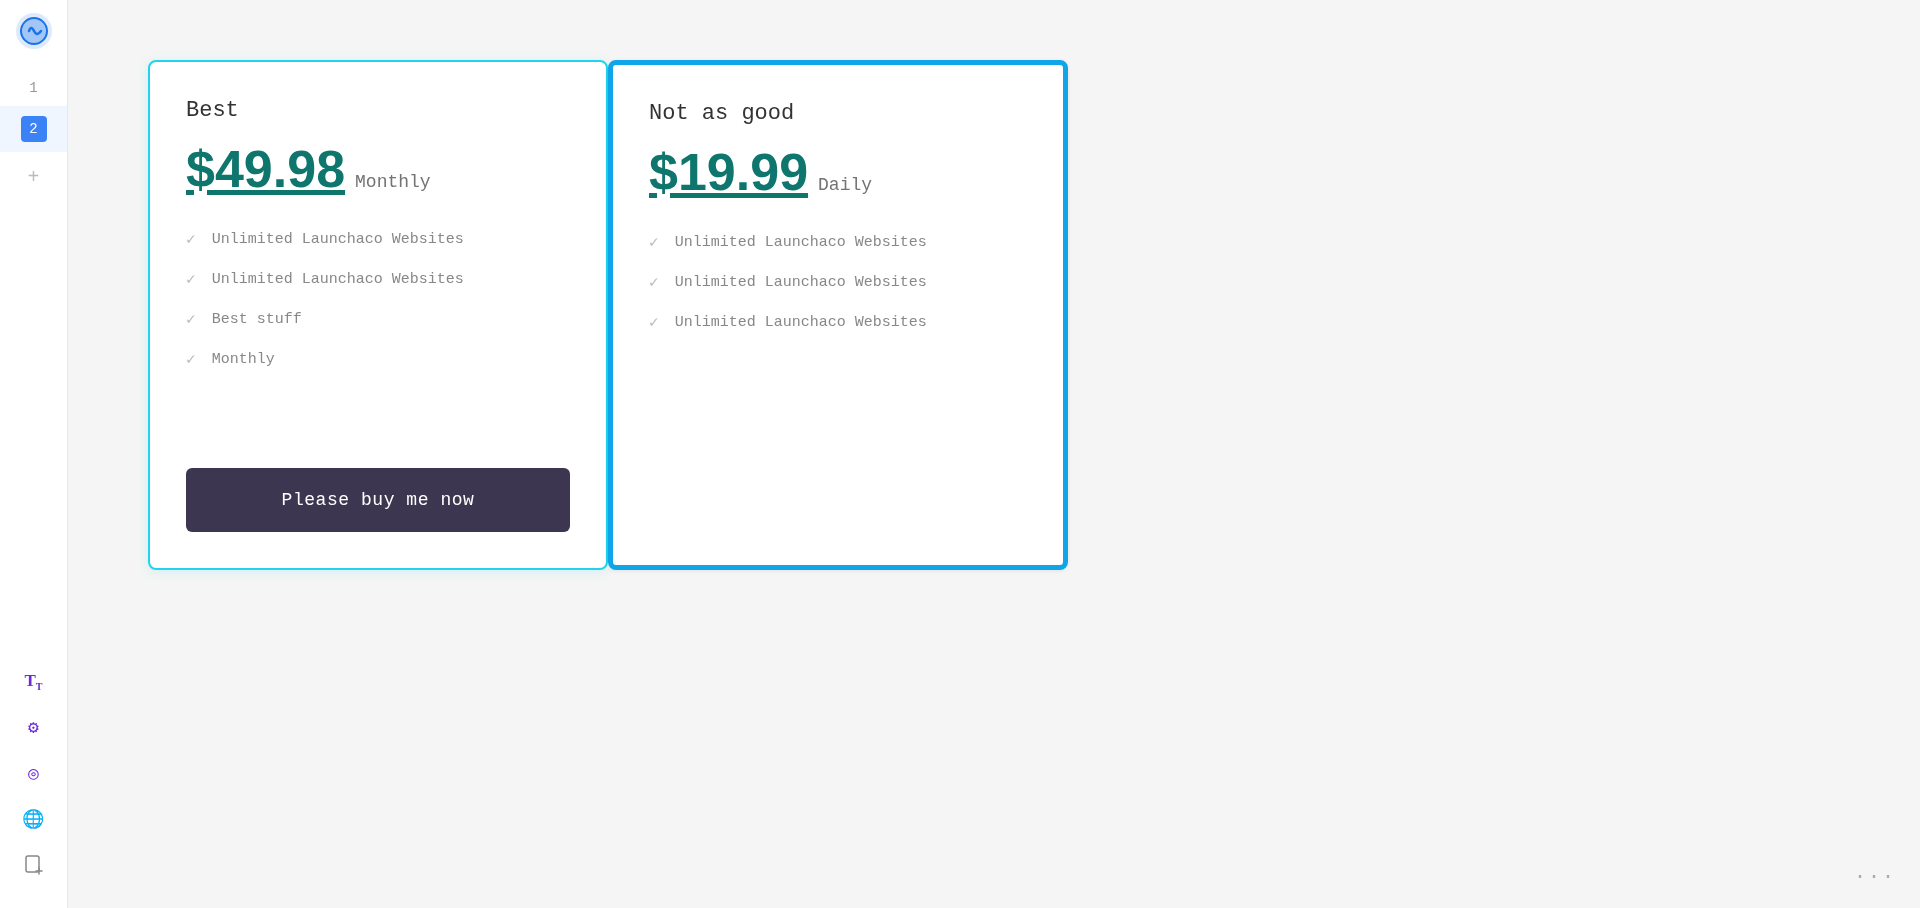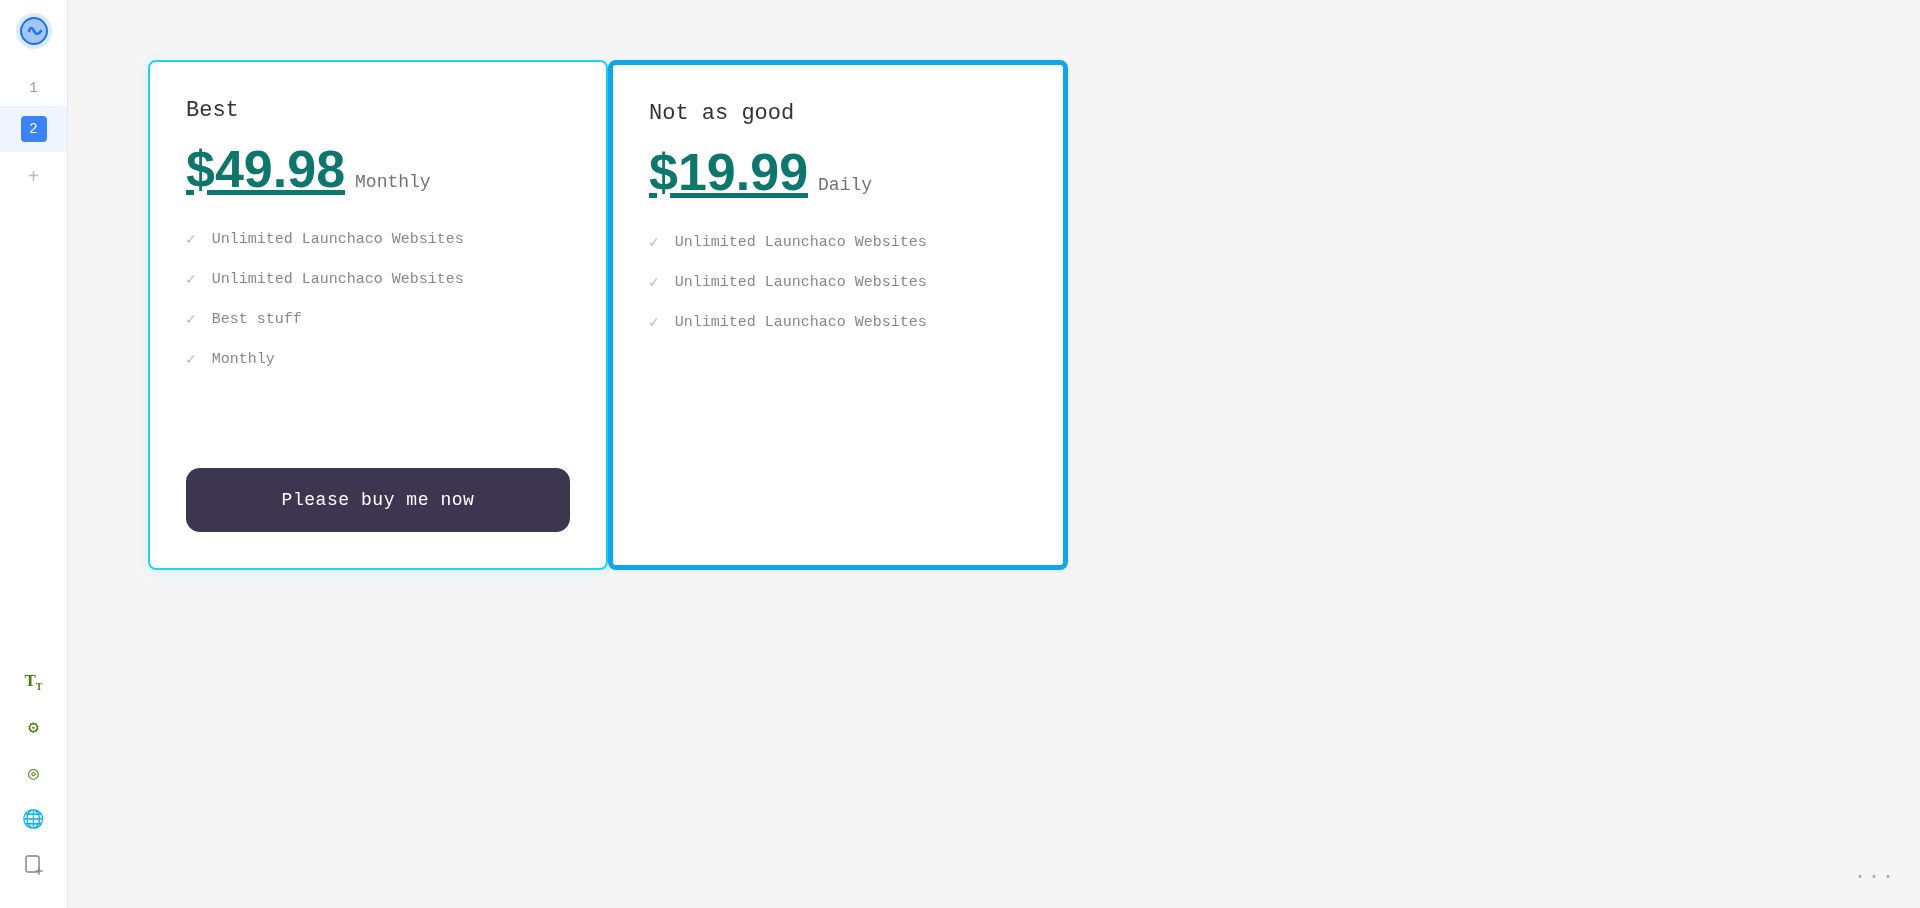--- a/index.html
+++ b/index.html
@@ -84,21 +84,21 @@
       color: #bbb;
       font-size: 22px;
       margin-top: 4px;
     }
 
     .sidebar-divider {
       flex: 1;
     }
 
     .sidebar-icon {
-      color: #4d7c0f;
+      color: #6d28d9;
       font-size: 18px;
       padding: 12px 0;
       cursor: pointer;
       width: 100%;
       display: flex;
       justify-content: center;
     }
 
     .sidebar-bottom-icon {
       color: #888;
@@ -193,21 +193,21 @@
       font-size: 16px;
       flex-shrink: 0;
     }
 
     .cta-button {
       width: 100%;
       padding: 22px 0;
       background: #3d3650;
       color: #fff;
       border: none;
-      border-radius: 14px;
+      border-radius: 6px;
       font-size: 18px;
       font-family: 'Courier New', Courier, monospace;
       cursor: pointer;
       letter-spacing: 0.03em;
       font-weight: 400;
     }
 
     
     .bottom-right-dots {
       position: fixed;

